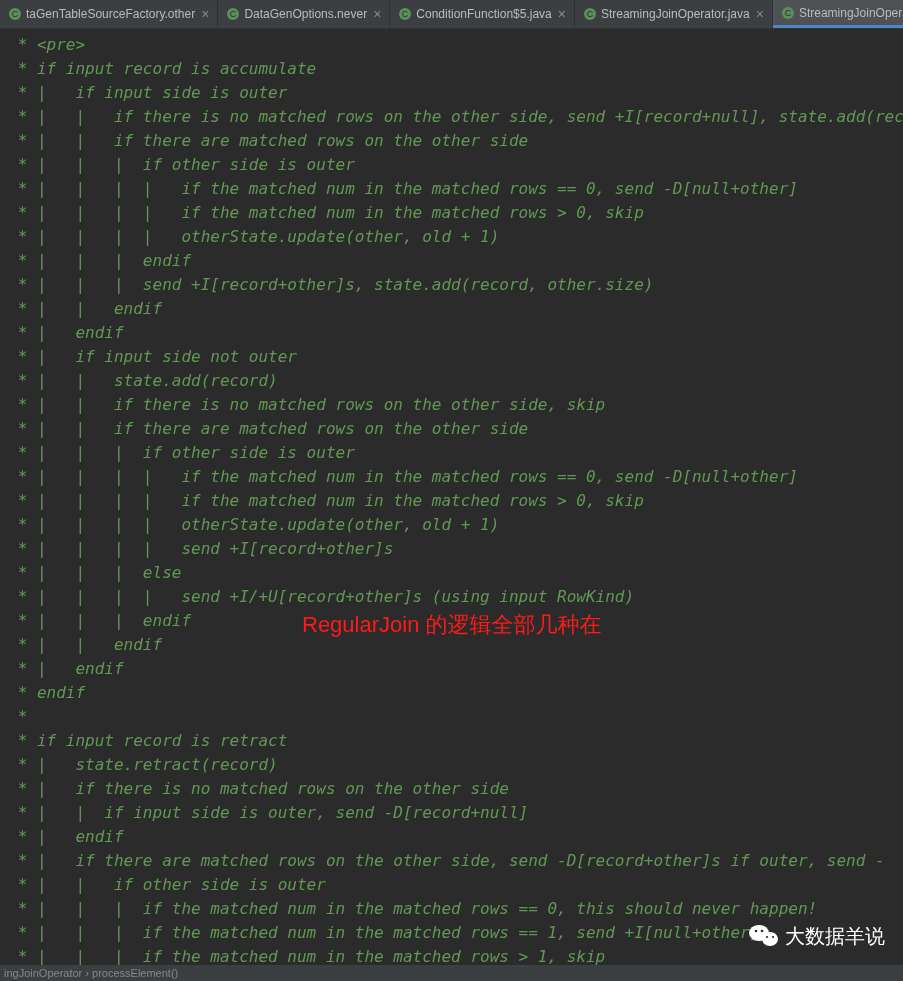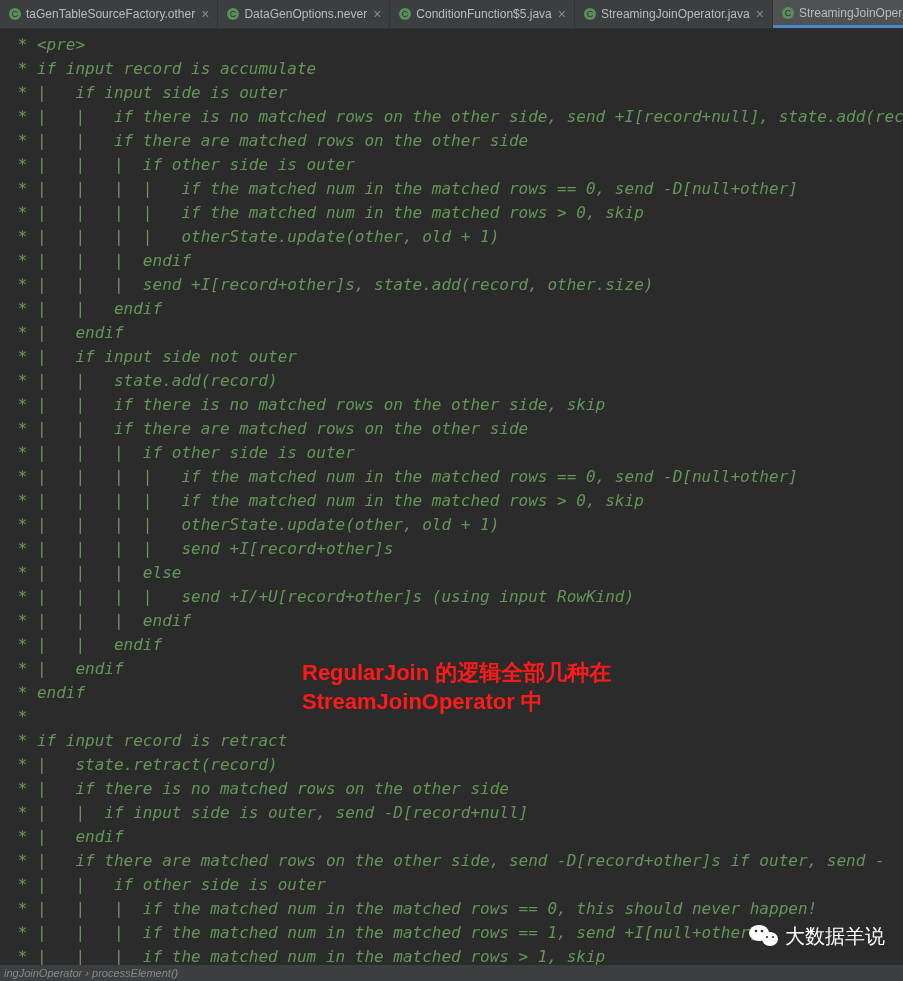--- a/index.html
+++ b/index.html
@@ -7,26 +7,26 @@
 
 .tabs { display:flex; height:29px; background:#3c3f41; border-bottom:1px solid #323232; font-size:12px; font-family:-apple-system,BlinkMacSystemFont,"Segoe UI",sans-serif; }
 .tab { display:flex; align-items:center; padding:0 8px; color:#bbbbbb; cursor:pointer; gap:4px; border-right:1px solid #323232; white-space:nowrap; }
 .tab.active { border-bottom:3px solid #4a88c7; background:#4e5254; }
 .tab-icon { width:14px; height:14px; display:inline-flex; }
 .tab-close { color:#8a8a8a; margin-left:2px; font-size:14px; }
 
 .code-area { padding:4px 8px 0 8px; line-height:24px; font-style:italic; color:#629755; white-space:pre; }
 .code-line { display:block; }
 
-.annotation { position:absolute; left:302px; top:658px; font-family:-apple-system,"PingFang SC","Microsoft YaHei",sans-serif; font-size:22px; font-weight:700; color:#ff1a1a; font-style:normal; line-height:29px; }
+.annotation { position:absolute; left:302px; top:610px; font-family:-apple-system,"PingFang SC","Microsoft YaHei",sans-serif; font-size:22px; font-weight:400; color:#ff1a1a; font-style:normal; line-height:29px; }
 
 .watermark { position:absolute; right:18px; bottom:28px; display:flex; align-items:center; gap:4px; font-family:-apple-system,"PingFang SC",sans-serif; color:#fff; font-size:20px; font-style:normal; }
 .wechat-icon { width:34px; height:34px; }
 
-.breadcrumb { position:absolute; bottom:0; left:0; right:0; height:16px; background:#3c3f41; color:#888; font-size:11px; font-family:-apple-system,sans-serif; padding-left:4px; line-height:16px;font-style:italic; }
+.breadcrumb { position:absolute; bottom:0; left:0; right:0; height:16px; background:#3c3f41; color:#888; font-size:11px; font-family:-apple-system,sans-serif; padding-left:4px; line-height:16px; }
 </style>
 </head>
 <body>
 
 <div class="tabs">
   <div class="tab">
     <span class="tab-icon">
         <svg viewBox="0 0 14 14">
           <circle cx="7" cy="7" r="6" fill="#5a8f5a"></circle>
           <text x="7" y="10" font-size="9" text-anchor="middle" fill="#2b2b2b" font-family="sans-serif">C</text>
@@ -74,21 +74,20 @@
       </span>
     <span>StreamingJoinOperator.java</span>
 
   </div>
 </div>
 
 <div class="code-area"><span class="code-line"> * &lt;pre&gt;</span><span class="code-line"> * if input record is accumulate</span><span class="code-line"> * |   if input side is outer</span><span class="code-line"> * |   |   if there is no matched rows on the other side, send +I[record+null], state.add(rec</span><span class="code-line"> * |   |   if there are matched rows on the other side</span><span class="code-line"> * |   |   |  if other side is outer</span><span class="code-line"> * |   |   |  |   if the matched num in the matched rows == 0, send -D[null+other]</span><span class="code-line"> * |   |   |  |   if the matched num in the matched rows &gt; 0, skip</span><span class="code-line"> * |   |   |  |   otherState.update(other, old + 1)</span><span class="code-line"> * |   |   |  endif</span><span class="code-line"> * |   |   |  send +I[record+other]s, state.add(record, other.size)</span><span class="code-line"> * |   |   endif</span><span class="code-line"> * |   endif</span><span class="code-line"> * |   if input side not outer</span><span class="code-line"> * |   |   state.add(record)</span><span class="code-line"> * |   |   if there is no matched rows on the other side, skip</span><span class="code-line"> * |   |   if there are matched rows on the other side</span><span class="code-line"> * |   |   |  if other side is outer</span><span class="code-line"> * |   |   |  |   if the matched num in the matched rows == 0, send -D[null+other]</span><span class="code-line"> * |   |   |  |   if the matched num in the matched rows &gt; 0, skip</span><span class="code-line"> * |   |   |  |   otherState.update(other, old + 1)</span><span class="code-line"> * |   |   |  |   send +I[record+other]s</span><span class="code-line"> * |   |   |  else</span><span class="code-line"> * |   |   |  |   send +I/+U[record+other]s (using input RowKind)</span><span class="code-line"> * |   |   |  endif</span><span class="code-line"> * |   |   endif</span><span class="code-line"> * |   endif</span><span class="code-line"> * endif</span><span class="code-line"> *</span><span class="code-line"> * if input record is retract</span><span class="code-line"> * |   state.retract(record)</span><span class="code-line"> * |   if there is no matched rows on the other side</span><span class="code-line"> * |   |  if input side is outer, send -D[record+null]</span><span class="code-line"> * |   endif</span><span class="code-line"> * |   if there are matched rows on the other side, send -D[record+other]s if outer, send -</span><span class="code-line"> * |   |   if other side is outer</span><span class="code-line"> * |   |   |  if the matched num in the matched rows == 0, this should never happen!</span><span class="code-line"> * |   |   |  if the matched num in the matched rows == 1, send +I[null+other]</span><span class="code-line"> * |   |   |  if the matched num in the matched rows &gt; 1, skip</span><span class="code-line"> * |   |   |  otherState.update(other, old - 1)</span></div>
 
 <div class="annotation">
   <div>RegularJoin 的逻辑全部几种在</div>
-  <div>StreamJoinOperator 中</div>
 </div>
 
 <div class="watermark">
   <span class="wechat-icon">
     <svg viewBox="0 0 34 34">
         <g fill="#fff">
           <ellipse cx="12" cy="14" rx="10" ry="8"></ellipse>
           <ellipse cx="23" cy="20" rx="8" ry="7"></ellipse>
           <circle cx="9" cy="12" r="1.3" fill="#2b2b2b"></circle>
           <circle cx="15" cy="12" r="1.3" fill="#2b2b2b"></circle>

